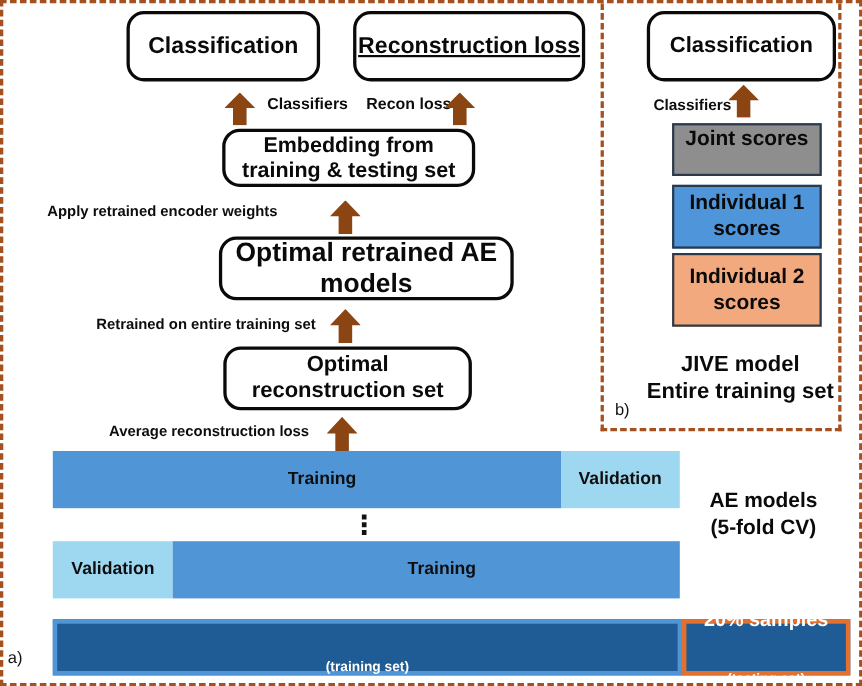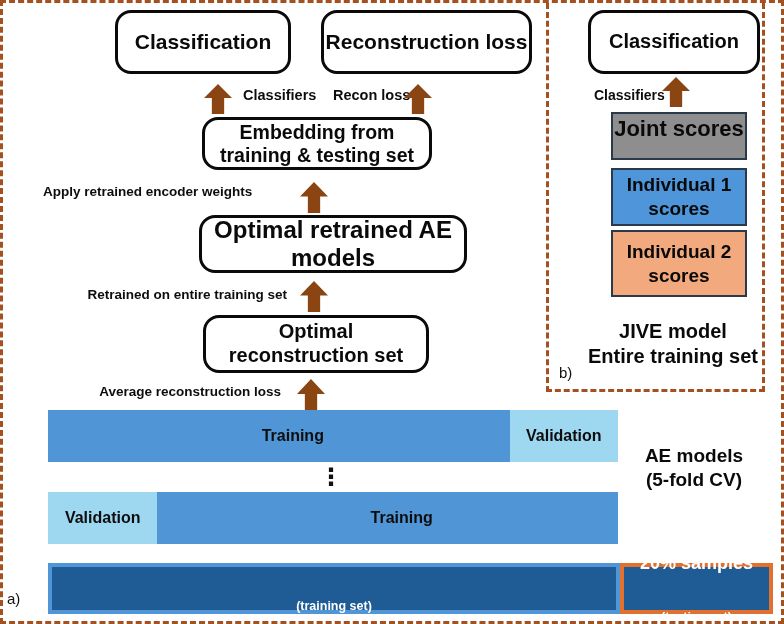--- a/index.html
+++ b/index.html
@@ -66,21 +66,21 @@
 </style>
 </head>
 <body>
 
 <div id="canvas">
 
   <div class="rbox" style="left:112px;top:7px;width:176px;height:64px;font-size:21px;">
     <span>Classification</span>
   </div>
 
-  <div class="rbox" style="left:318px;top:7px;width:211px;height:64px;font-size:21px;">
+  <div class="rbox" style="left:318px;top:7px;width:211px;height:64px;font-size:21px;text-decoration:underline;">
     <span>Reconstruction loss</span>
   </div>
 
   <div class="arrow-up" style="left:201px;top:81px;width:28px;height:30px;"></div>
   <div class="lbl" style="left:240px;top:84px;font-size:14.5px;">Classifiers</div>
   <div class="lbl" style="left:330px;top:84px;font-size:14.5px;">Recon loss</div>
   <div class="arrow-up" style="left:401px;top:81px;width:28px;height:30px;"></div>
 
   <div class="rbox" style="left:199px;top:114px;width:230px;height:53px;font-size:19.5px;">
     <span>Embedding from</span>
@@ -143,21 +143,21 @@
 
   <div id="panel-b-frame" style="left:543px;top:0px;width:219px;height:389px;"></div>
 
   <div class="rbox" style="left:585px;top:7px;width:172px;height:64px;font-size:20px;">
     <span>Classification</span>
   </div>
 
   <div class="lbl" style="left:591px;top:84px;font-size:14px;">Classifiers</div>
   <div class="arrow-up" style="left:659px;top:74px;width:28px;height:30px;"></div>
 
-  <div class="score-box" style="left:608px;top:109px;width:136px;height:48px;background:var(--joint-gray);font-size:22px;justify-content:flex-start;padding-top:1px;">
+  <div class="score-box" style="left:608px;top:109px;width:136px;height:48px;background:var(--joint-gray);font-size:19px;justify-content:flex-start;padding-top:1px;">
     <span>Joint scores</span>
   </div>
 
   <div class="score-box" style="left:608px;top:165px;width:136px;height:58px;background:var(--panel-b-blue);font-size:19px;justify-content:center;">
     <span>Individual 1</span>
     <span>scores</span>
   </div>
 
   <div class="score-box" style="left:608px;top:227px;width:136px;height:67px;background:var(--salmon);font-size:19px;justify-content:center;">
     <span>Individual 2</span>

